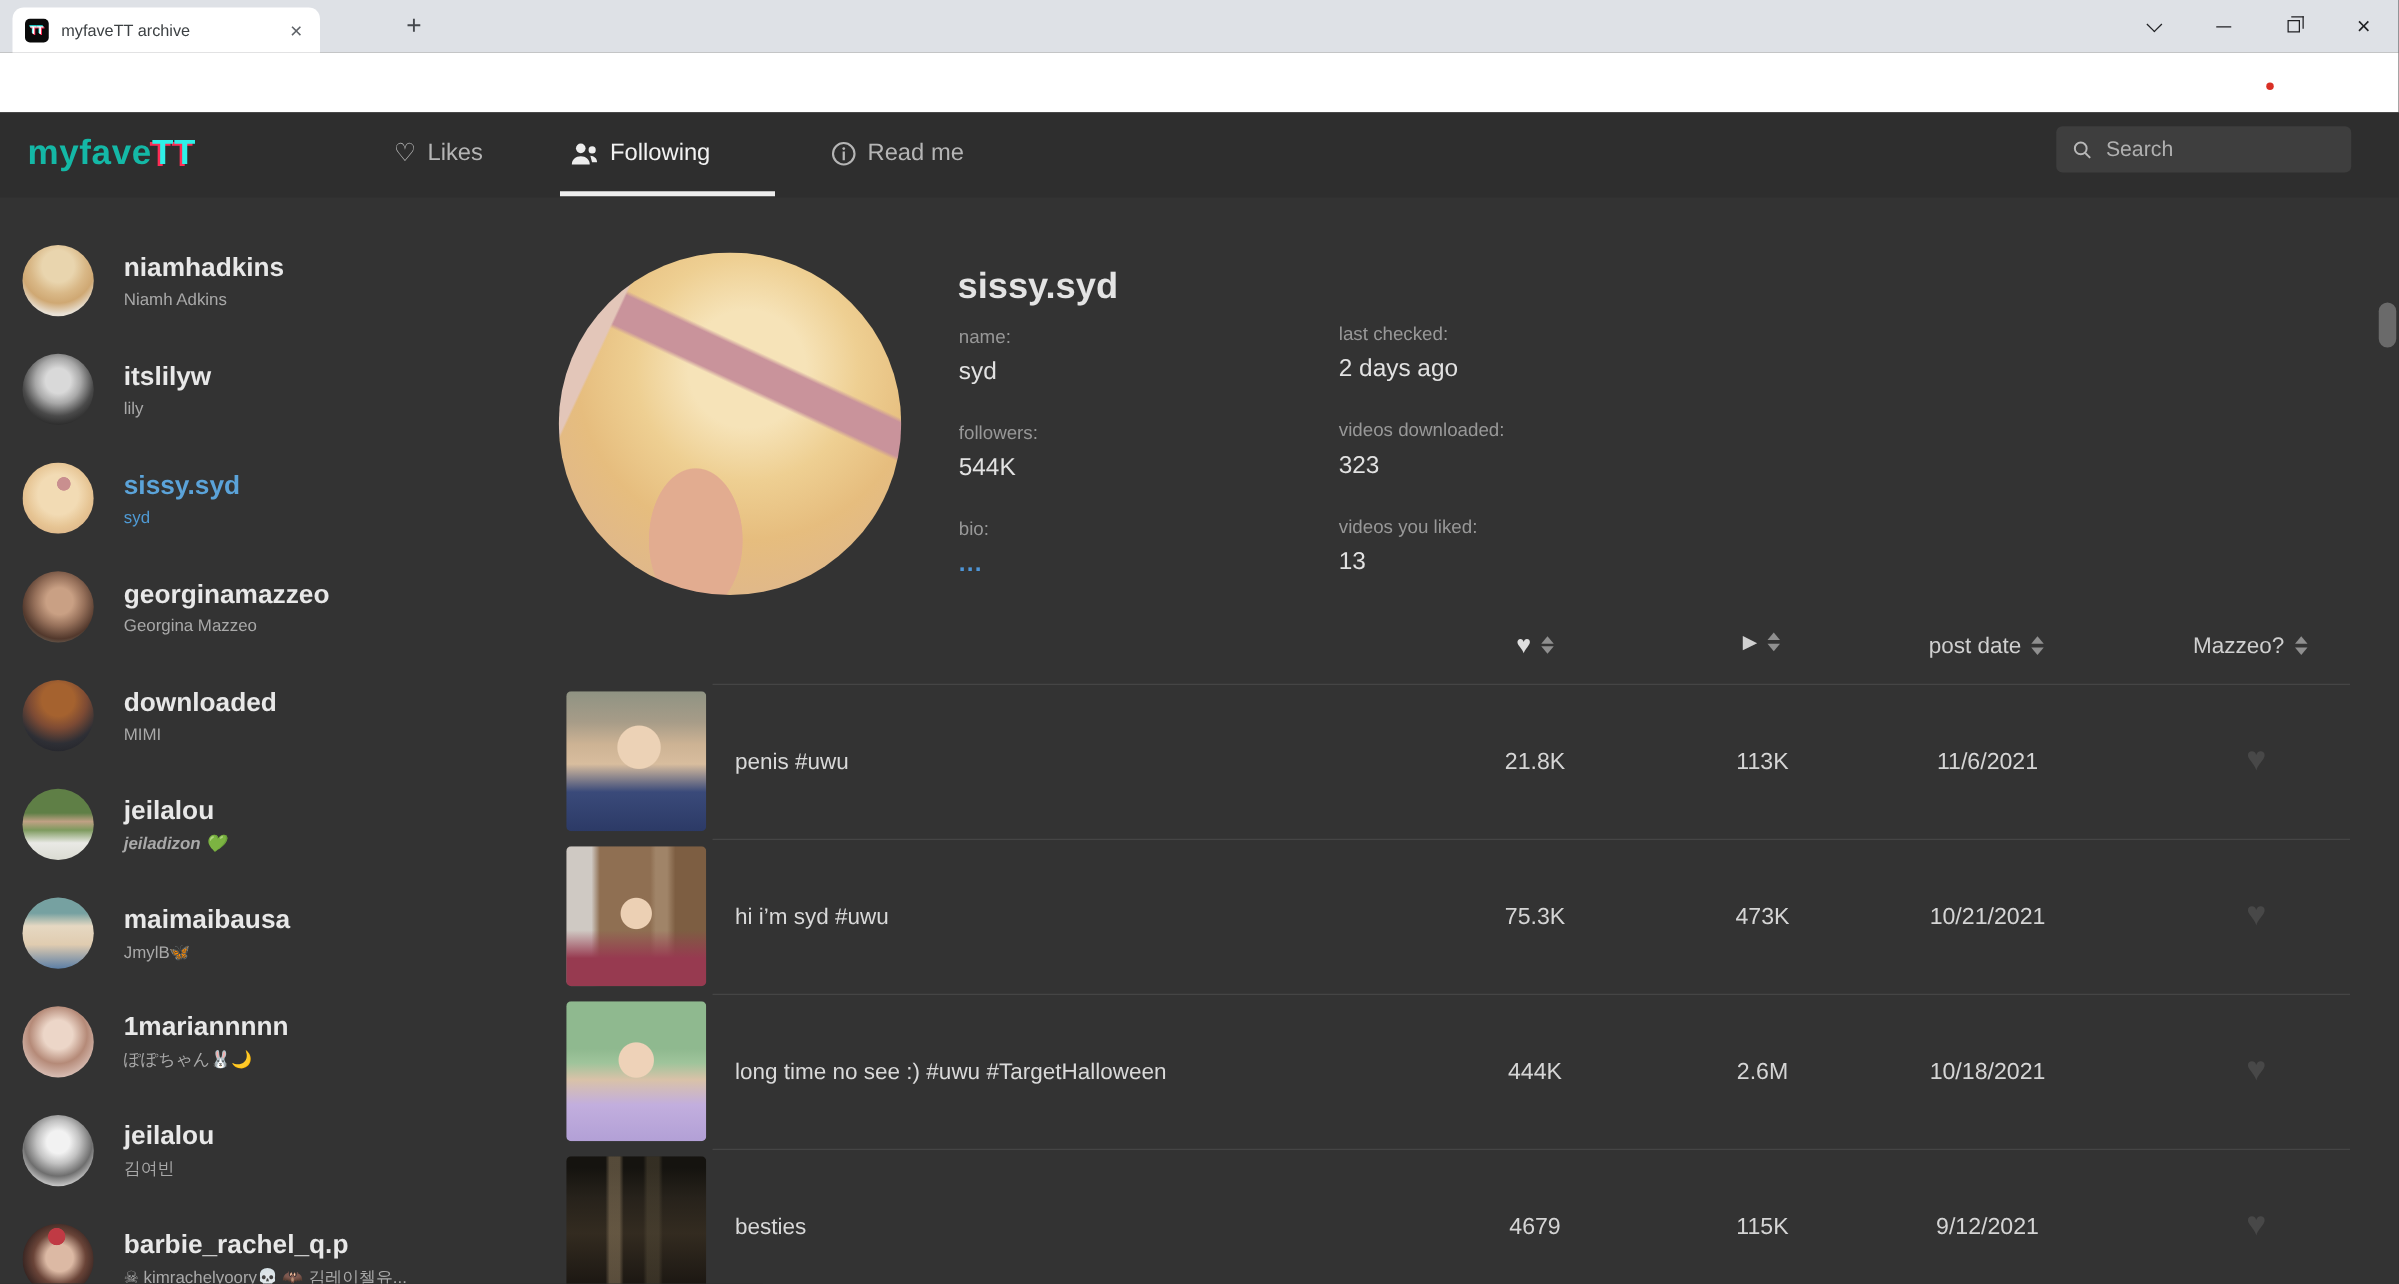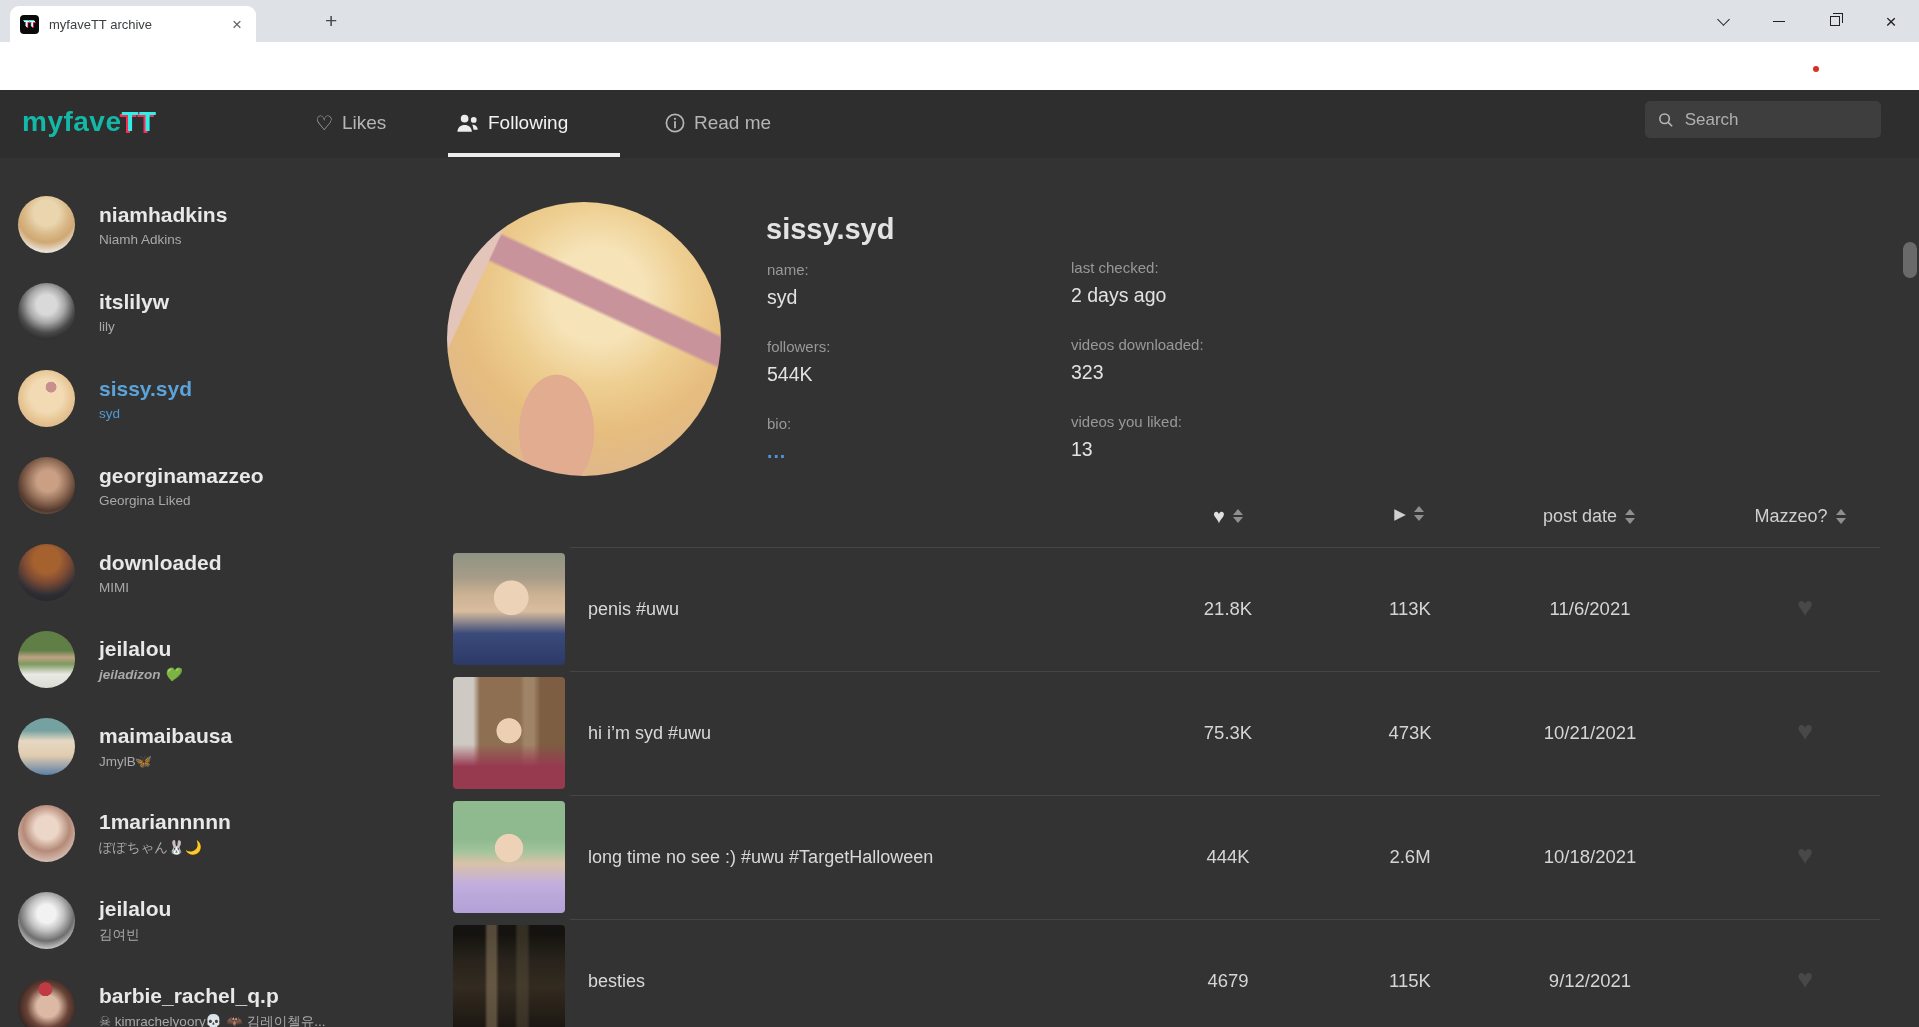--- a/index.html
+++ b/index.html
@@ -280,21 +280,21 @@
     <div class="u-text">
       <div class="u-name">sissy.syd</div>
       <div class="u-disp">syd</div>
     </div>
   </div>
 
   <div class="user-item">
     <div class="avatar av-3"></div>
     <div class="u-text">
       <div class="u-name">georginamazzeo</div>
-      <div class="u-disp">Georgina Liked</div>
+      <div class="u-disp">Georgina Mazzeo</div>
     </div>
   </div>
 
   <div class="user-item">
     <div class="avatar av-4"></div>
     <div class="u-text">
       <div class="u-name">downloaded</div>
       <div class="u-disp">MIMI</div>
     </div>
   </div>

